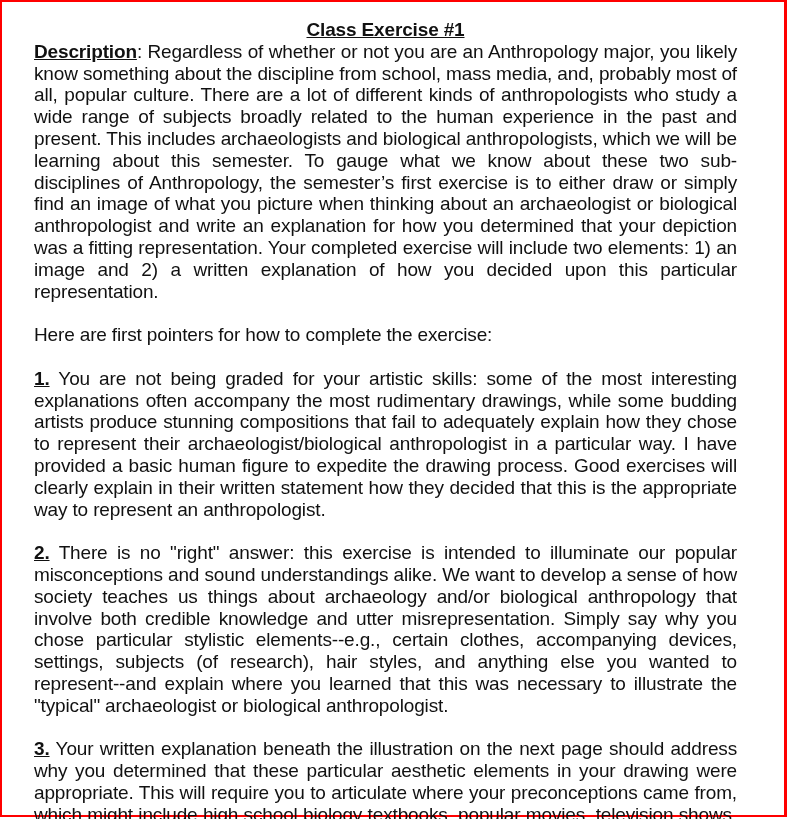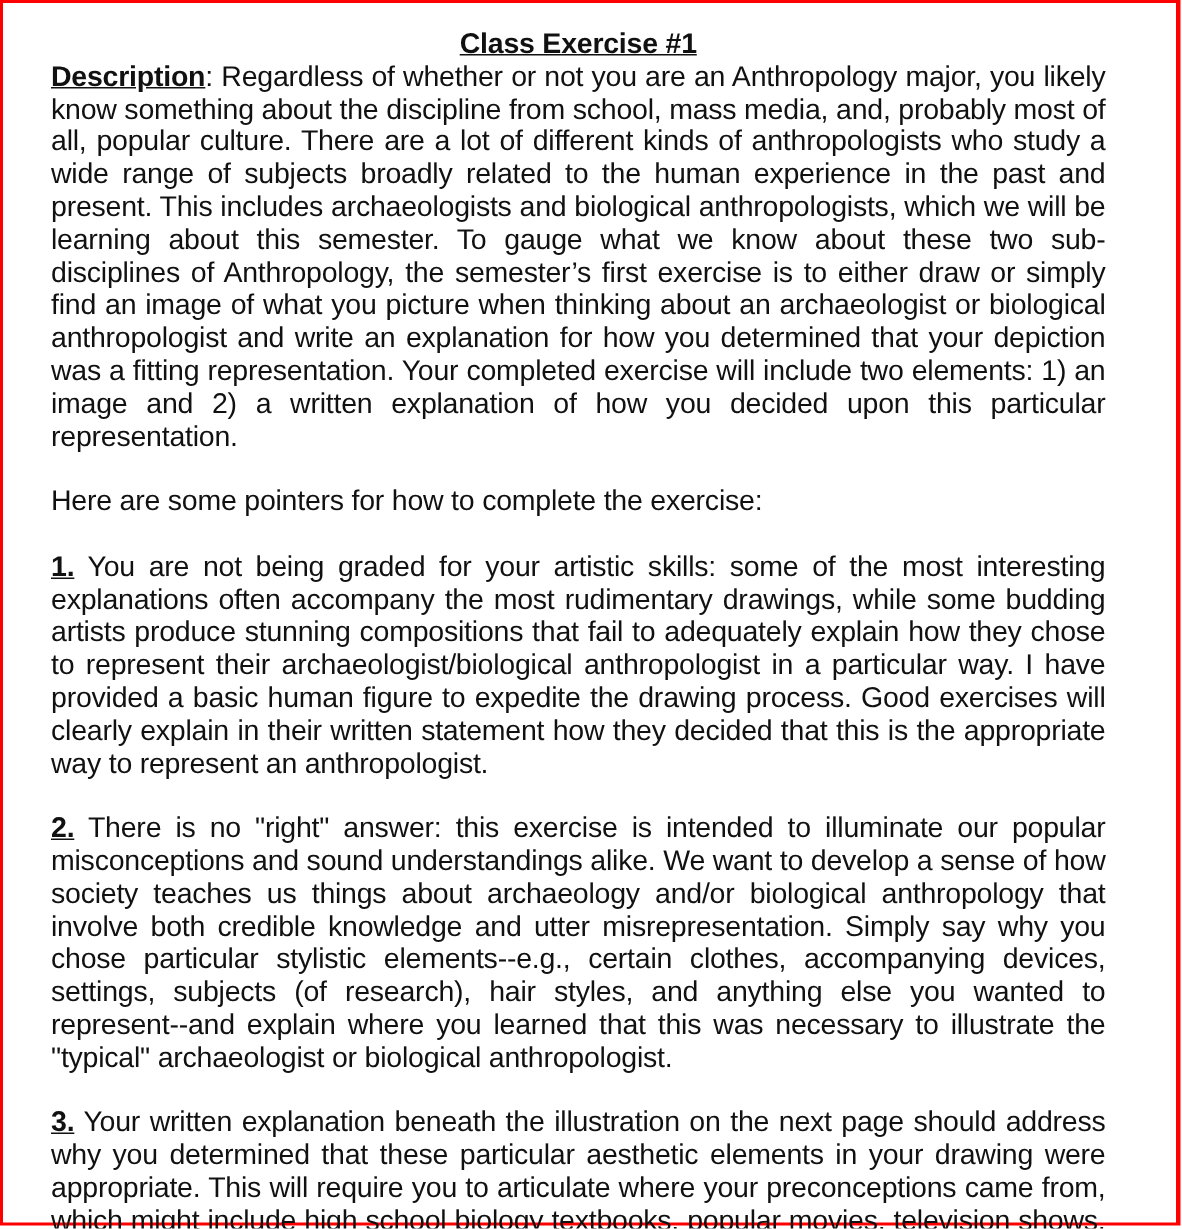--- a/index.html
+++ b/index.html
@@ -29,21 +29,21 @@
 <body>
 
 <div class="frame">
   <div class="page">
     <div class="title">Class Exercise #1</div>
 
     <p><b>Description</b><span>: Regardless of whether or not you are an Anthropology major, you likely know something about the discipline from school, mass media, and, probably most of all, popular culture. There are a lot of different kinds of anthropologists who study a wide range of subjects broadly related to the human experience in the past and present. This includes archaeologists and biological anthropologists, which we will be learning about this semester. To gauge what we know about these two sub-disciplines of Anthropology, the semester’s first exercise is to either draw or simply find an image of what you picture when thinking about an archaeologist or biological anthropologist and write an explanation for how you determined that your depiction was a fitting representation. Your completed exercise will include two elements: 1) an image and 2) a written explanation of how you decided upon this particular representation.</span></p>
 
     <div class="gap"></div>
 
-    <p>Here are some pointers for how to complete the exercise:</p>
+    <p>Here are first pointers for how to complete the exercise:</p>
 
     <div class="gap"></div>
 
     <p><b>1.</b><span> You are not being graded for your artistic skills: some of the most interesting explanations often accompany the most rudimentary drawings, while some budding artists produce stunning compositions that fail to adequately explain how they chose to represent their archaeologist/biological anthropologist in a particular way. I have provided a basic human figure to expedite the drawing process. Good exercises will clearly explain in their written statement how they decided that this is the appropriate way to represent an anthropologist.</span></p>
 
     <div class="gap"></div>
 
     <p><b>2.</b><span> There is no "right" answer: this exercise is intended to illuminate our popular misconceptions and sound understandings alike. We want to develop a sense of how society teaches us things about archaeology and/or biological anthropology that involve both credible knowledge and utter misrepresentation. Simply say why you chose particular stylistic elements--e.g., certain clothes, accompanying devices, settings, subjects (of research), hair styles, and anything else you wanted to represent--and explain where you learned that this was necessary to illustrate the "typical" archaeologist or biological anthropologist.</span></p>
 
     <div class="gap"></div>

